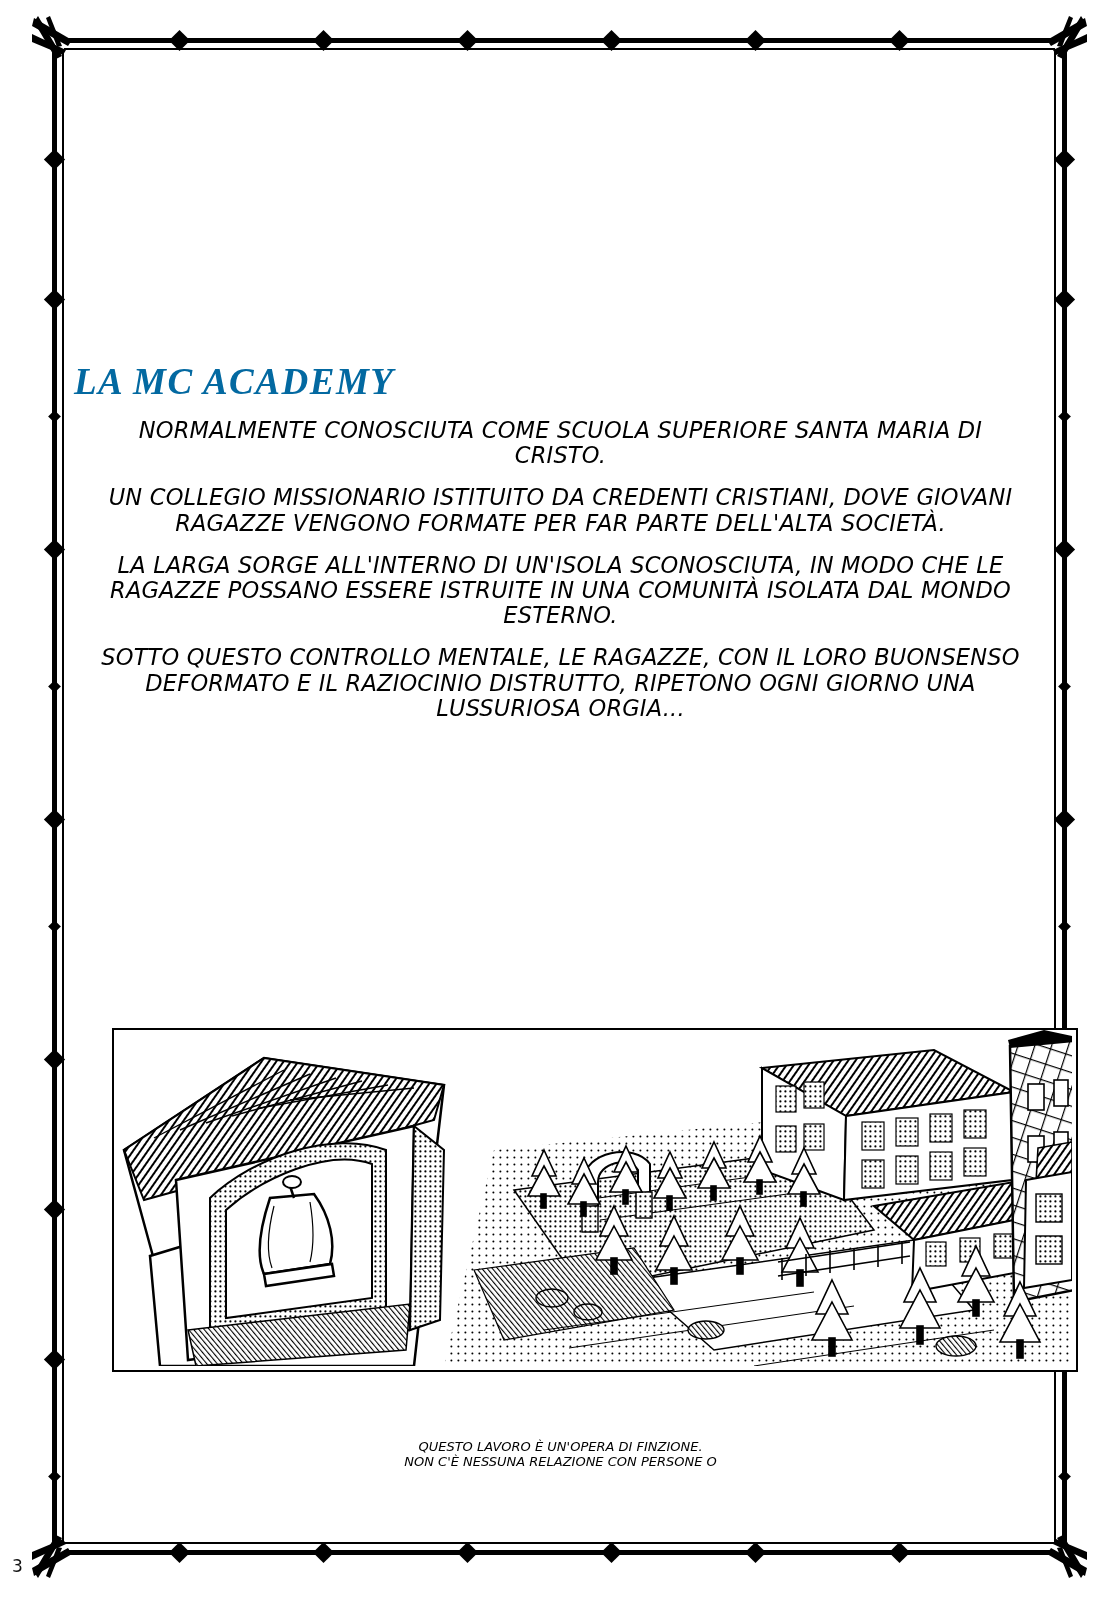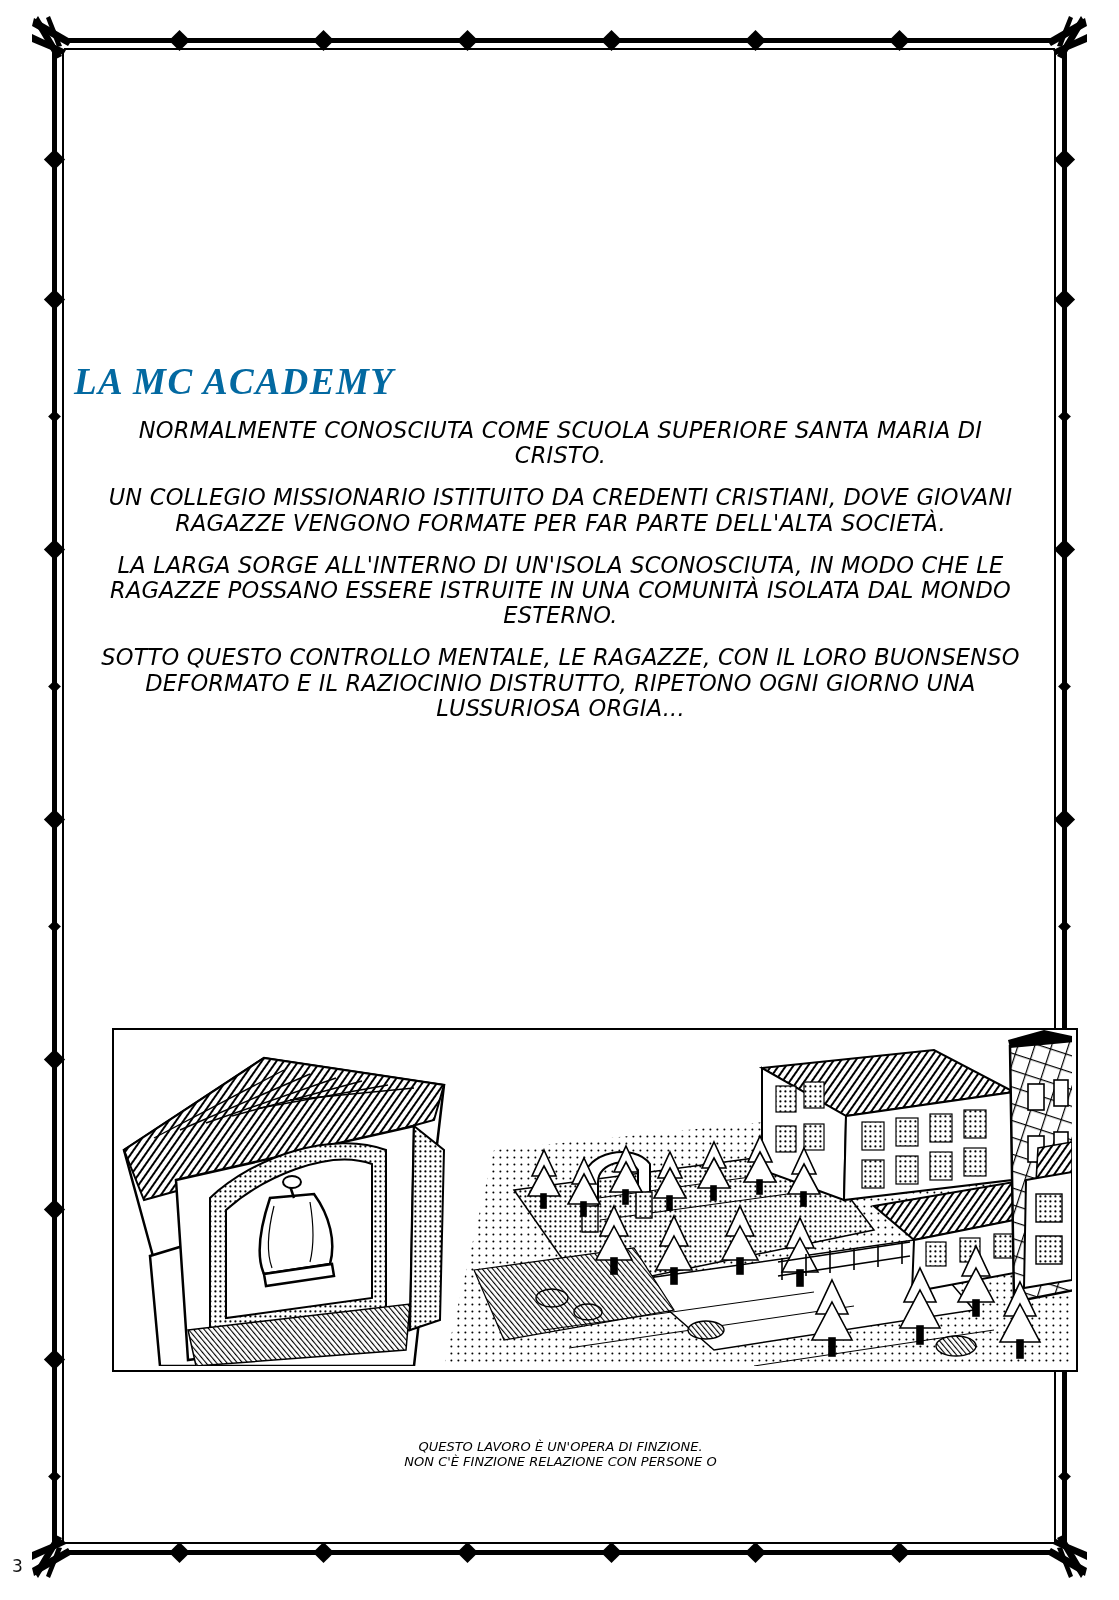--- a/index.html
+++ b/index.html
@@ -453,18 +453,18 @@
           <ellipse cx="438" cy="268" rx="16" ry="9"></ellipse>
           <ellipse cx="474" cy="282" rx="14" ry="8"></ellipse>
           <ellipse cx="592" cy="300" rx="18" ry="9"></ellipse>
           <ellipse cx="842" cy="316" rx="20" ry="10"></ellipse>
         </g>
       </svg>
     </div>
 
     <div class="footer-note">
       <p>QUESTO LAVORO È UN'OPERA DI FINZIONE.</p>
-      <p>NON C'È FINZIONE RELAZIONE CON PERSONE O</p>
+      <p>NON C'È NESSUNA RELAZIONE CON PERSONE O</p>
     </div>
   </div>
 
   <div class="page-number">3</div>
 </div>
 
 </body></html>

